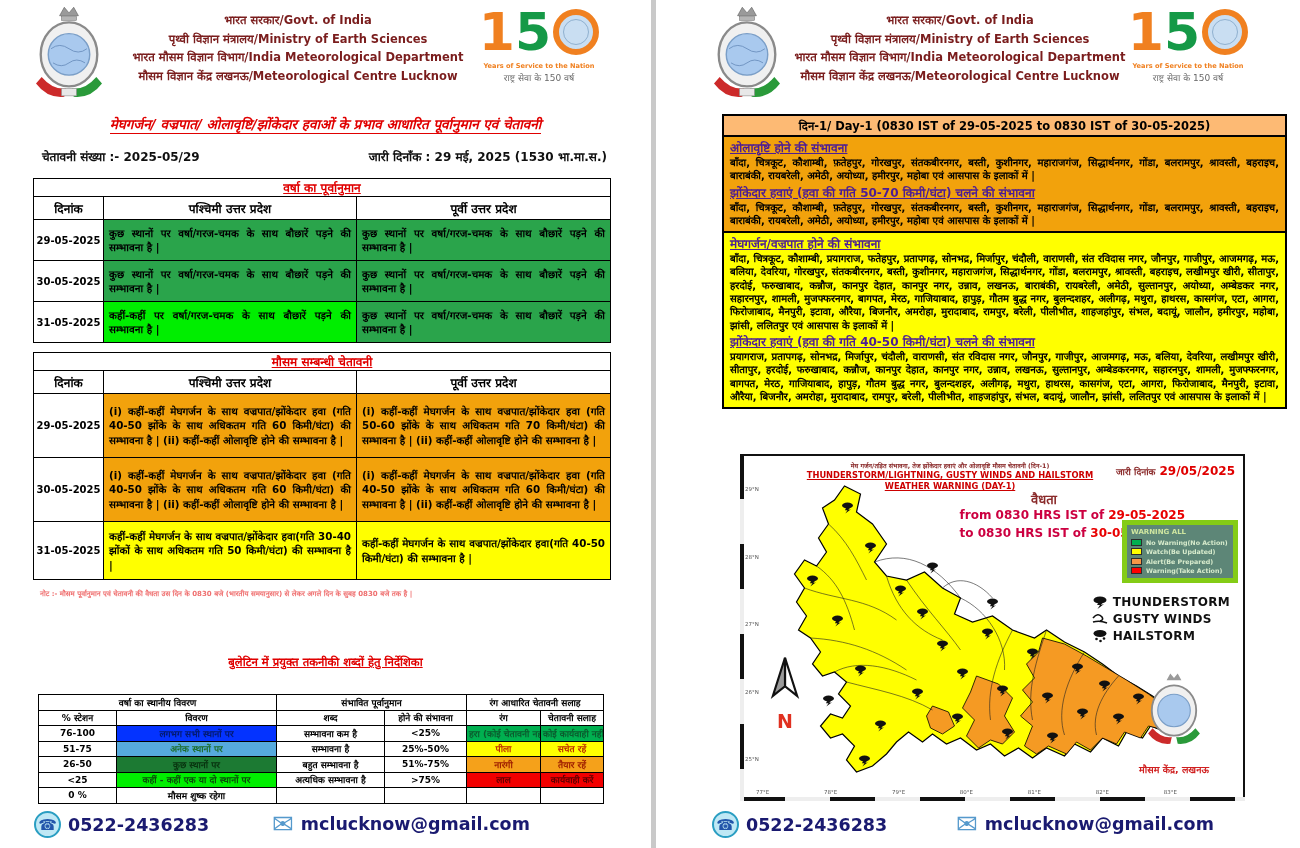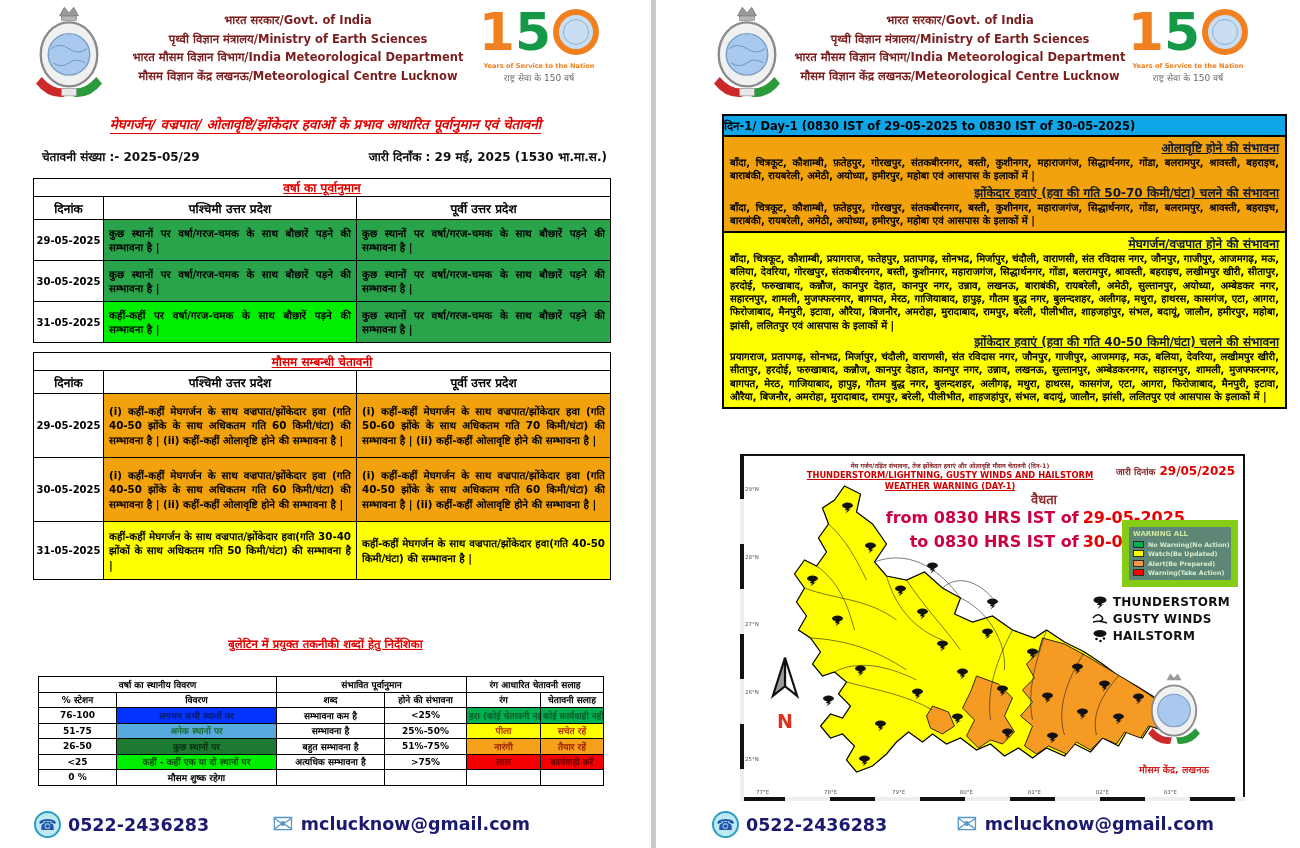--- a/index.html
+++ b/index.html
@@ -62,40 +62,40 @@
   
   .footer { position:absolute; left:0; bottom:3px; width:100%; height:36px; }
   .f-item { position:absolute; display:flex; align-items:center; gap:7px; font-weight:bold; color:#1a1a70; font-size:17.5px; }
   .f-phone { left:34px; top:2px; } .f-mail { left:272px; top:2px; }
   #pageR .f-phone { left:56px; } #pageR .f-mail { left:300px; }
   .ph-ic { width:27px; height:27px; border-radius:50%; background:#bfe8f5; border:2px solid #2a9ec2; color:#2255aa; font-size:15px; display:flex; align-items:center; justify-content:center; flex:none; }
   .mail-ic { font-size:26px; color:#5599cc; line-height:1; }
 
   
   .day1 { position:absolute; left:66px; top:114px; width:565px; border:2px solid #000; }
-  .day1-title { background:#0ea5e9; text-align:left; font-weight:bold; font-size:11.5px; padding:2px 0; border-bottom:2px solid #000; color:#000; }
+  .day1-title { background:#fdba74; text-align:center; font-weight:bold; font-size:11.5px; padding:2px 0; border-bottom:2px solid #000; color:#000; }
   .sec { padding:1px 6px 4px; }
   .sec-orange { background:#f2a20c; }
   .sec-yellow { background:#ffff00; border-top:2px solid #000; }
-  .d1-head { text-align:right; color:#0f172a; font-weight:bold; font-size:12px; margin-top:1px; }
+  .d1-head { text-align:left; color:#4c1d95; font-weight:bold; font-size:12px; margin-top:1px; }
   .d1-head span { text-decoration:underline; }
   .d1-list { font-size:10px; font-weight:bold; text-align:justify; line-height:1.33; color:#000; }
 
   
   .mapbox { position:absolute; left:84px; top:454px; width:505px; height:347px; border:2px solid #111; background:#fff; }
   .scalebar-b { position:absolute; left:-2px; right:-2px; bottom:-2px; height:4px; background:repeating-linear-gradient(90deg,#111 0 45px,#eee 45px 90px); }
   .scalebar-l { position:absolute; left:-2px; top:-2px; bottom:-2px; width:4px; background:repeating-linear-gradient(180deg,#111 0 45px,#eee 45px 90px); }
   .mt-hi { position:absolute; left:58px; top:5px; width:300px; text-align:center; font-size:6.3px; color:#8a2a2a; font-weight:bold; }
   .mt-en { position:absolute; left:60px; top:14px; width:296px; text-align:center; font-size:8.3px; color:#cc0000; font-weight:bold; text-decoration:underline; line-height:1.3; }
   .m-issue { position:absolute; right:8px; top:8px; font-size:9px; color:#8a2a2a; font-weight:bold; white-space:nowrap; }
   .m-issue b { color:#e00000; font-size:12px; margin-left:4px; }
   .m-validity { position:absolute; right:186px; top:34px; font-size:13px; color:#8a2a2a; font-weight:bold; }
-  .m-fromto { position:absolute; right:58px; top:50px; font-size:16px; font-weight:bold; color:#cc0040; text-align:right; line-height:1.5; white-space:nowrap; }
+  .m-fromto { position:absolute; right:58px; top:50px; font-size:12px; font-weight:bold; color:#cc0040; line-height:1.5; white-space:nowrap; }
   .m-fromto b { color:#e80000; margin-left:4px; }
-  .wlegend { position:absolute; right:5px; top:64px; width:116px; background:#5d8677; border:7px solid #84cc16; padding:3px 4px 4px; }
+  .wlegend { position:absolute; right:5px; top:64px; width:116px; background:#5d8677; border:5px solid #84cc16; padding:3px 4px 4px; }
   .wl-title { color:#cfe6a0; font-size:7px; font-weight:bold; }
   .wl-item { display:flex; align-items:center; gap:4px; margin-top:2.5px; }
   .wl-sw { width:11px; height:7px; border:1px solid #2c2c2c; flex:none; }
   .wl-lab { font-size:6.3px; color:#d8eccd; font-weight:bold; white-space:nowrap; }
   .iconleg { position:absolute; right:13px; top:139px; }
   .il-row { display:flex; align-items:center; gap:5px; margin-bottom:3px; }
   .il-lab { font-size:12px; font-weight:bold; color:#111; letter-spacing:.3px; }
   .map-svg { position:absolute; left:2px; top:24px; width:445px; height:300px; }
   .north { position:absolute; left:22px; top:200px; width:42px; text-align:center; }
   .nlab { color:#e03020; font-weight:bold; font-size:19px; line-height:1; }
@@ -204,20 +204,21 @@
       <td class="cellTxt orng">(i) कहीं-कहीं मेघगर्जन के साथ वज्रपात/झोंकेदार हवा (गति 40-50 झोंके के साथ अधिकतम गति 60 किमी/घंटा) की सम्भावना है | (ii) कहीं-कहीं ओलावृष्टि होने की सम्भावना है |</td>
     </tr>
     <tr class="h58">
       <td class="date">31-05-2025</td>
       <td class="cellTxt yel">कहीं-कहीं मेघगर्जन के साथ वज्रपात/झोंकेदार हवा(गति 30-40 झोंकों के साथ अधिकतम गति 50 किमी/घंटा) की सम्भावना है |</td>
       <td class="cellTxt yel">कहीं-कहीं मेघगर्जन के साथ वज्रपात/झोंकेदार हवा(गति 40-50 किमी/घंटा) की सम्भावना है |</td>
     </tr>
   </tbody>
     </table>
 
+  <div class="noteL">नोट :- मौसम पूर्वानुमान एवं चेतावनी की वैधता उस दिन के 0830 बजे (भारतीय समयानुसार) से लेकर अगले दिन के सुबह 0830 बजे तक है |</div>
 
   <div class="glosTitle"><span>बुलेटिन में प्रयुक्त तकनीकी शब्दों हेतु निर्देशिका</span></div>
 
   <table class="glos">
     <colgroup>
         <col style="width:78px">
         <col style="width:160px">
         <col style="width:108px">
         <col style="width:82px">
         <col style="width:74px">

